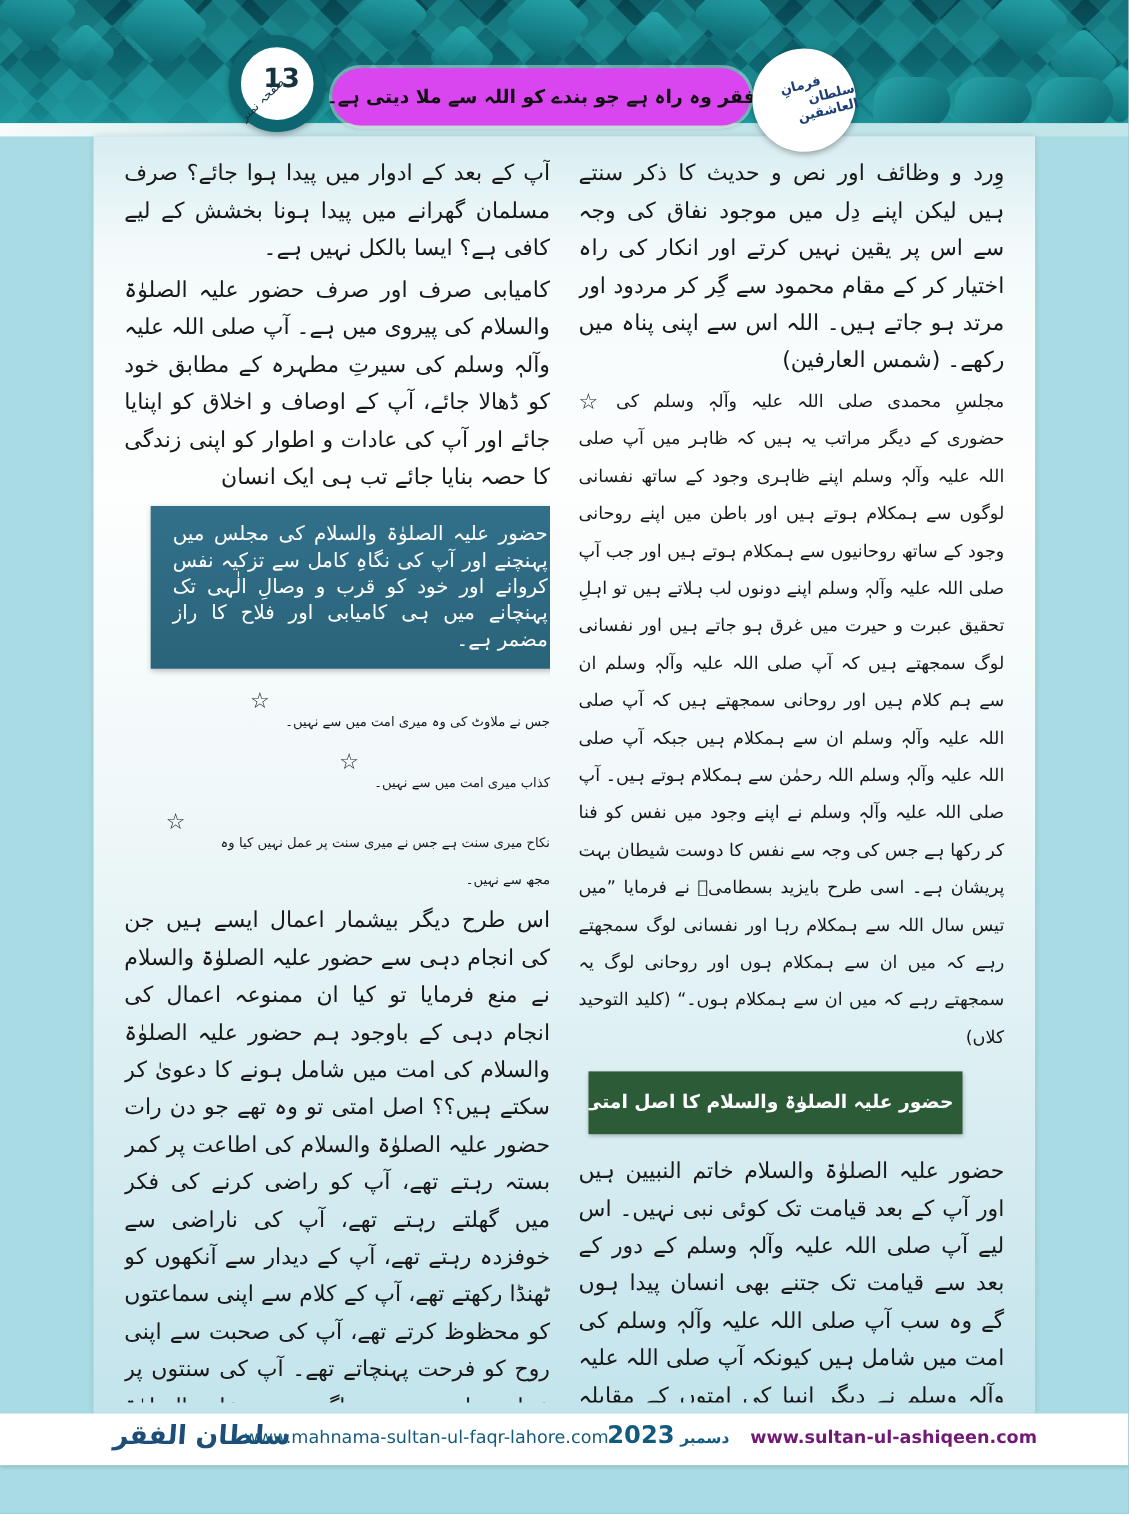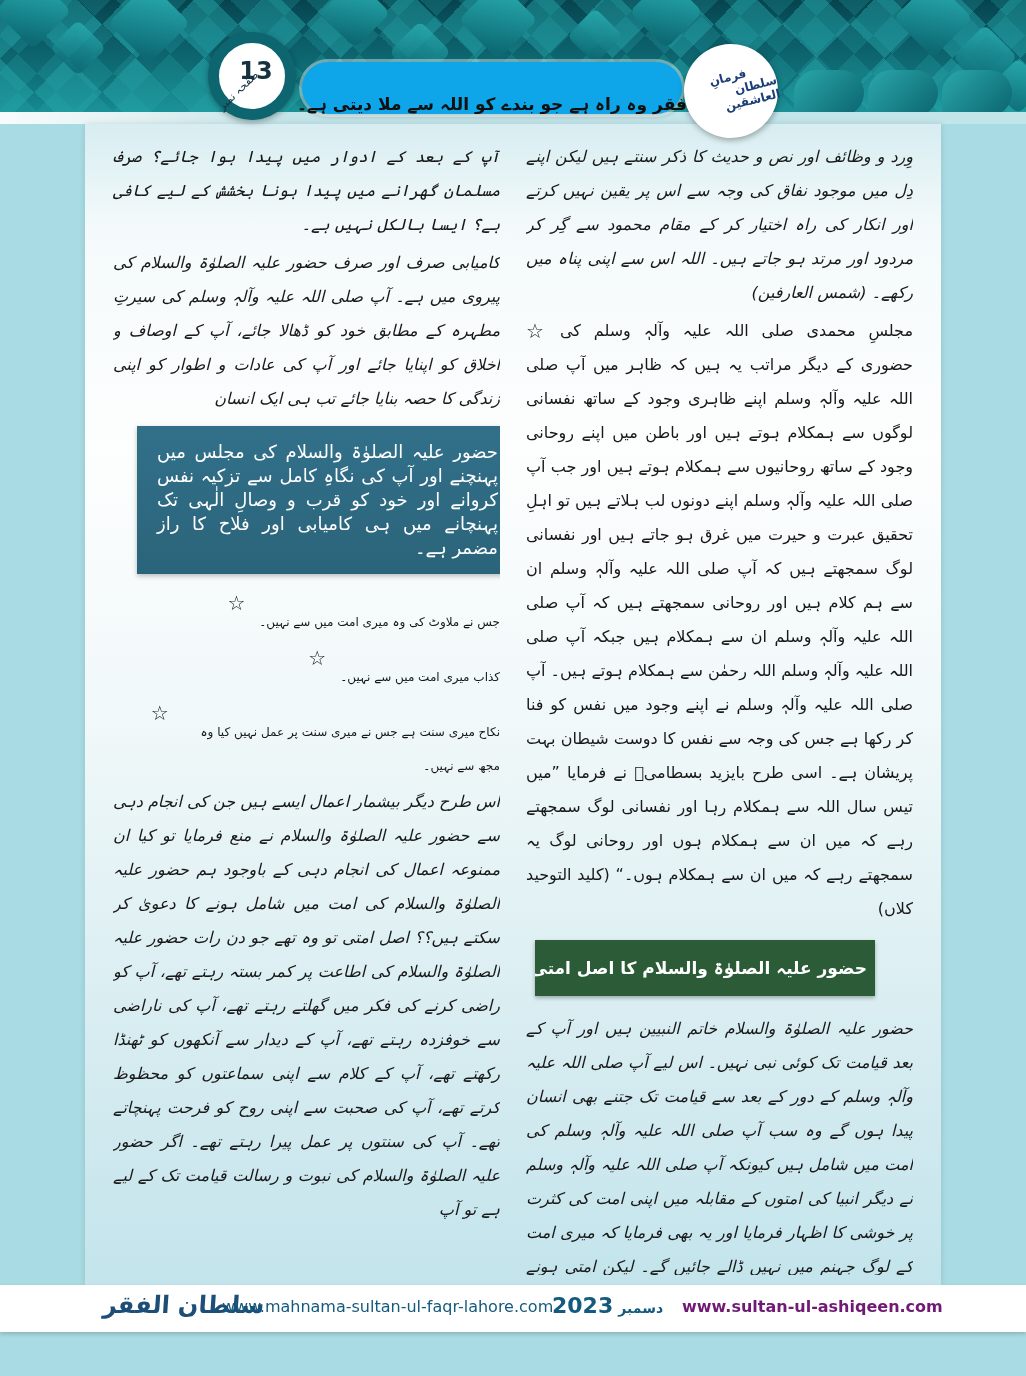--- a/index.html
+++ b/index.html
@@ -24,45 +24,45 @@
 
   .pageno { position:absolute; left:208px; top:32px; width:88px; height:88px; border-radius:50%;
             background:#ffffff; border:11px solid #0d6570;
             box-shadow:0 2px 6px rgba(0,0,0,.35); z-index:5; }
   .pageno .num { position:absolute; left:50%; top:45%; transform:translate(-38%,-58%);
                  font-size:24px; font-weight:bold; color:#16323f; }
   .pageno .lbl { position:absolute; left:-6px; bottom:12px; transform:rotate(-44deg);
                  font-size:11px; color:#16323f; direction:rtl; white-space:nowrap; }
 
   .title-pill { position:absolute; left:302px; top:62px; width:380px; height:52px; z-index:4;
-                background:#0ea5e9; border-radius:26px;
+                background:#d946ef; border-radius:26px;
                 box-shadow:0 0 0 3px rgba(255,255,255,.4), 0 2px 5px rgba(0,0,0,.3);
-                display:flex; align-items:flex-end; justify-content:center; }
+                display:flex; align-items:center; justify-content:center; }
   .title-pill .txt { direction:rtl; font-size:17px; font-weight:bold; color:#101010; white-space:nowrap; }
 
   .badge { position:absolute; left:684px; top:44px; width:94px; height:94px; border-radius:50%;
            background:#ffffff; z-index:5; box-shadow:0 2px 6px rgba(0,0,0,.35);
            display:flex; flex-direction:column; align-items:center; justify-content:center;
            transform:rotate(-14deg); color:#1c3f77; }
   .badge .l1 { font-size:12px; direction:rtl; font-weight:bold; }
   .badge .l2 { font-size:12px; direction:rtl; font-weight:bold; }
 
   .strip { position:absolute; left:0; top:112px; width:1026px; height:12px;
            background:linear-gradient(90deg,#f7fbfb 0%, #e2f1f2 14%, #c2e5ea 28%, #c2e5ea 100%); }
 
   
   .content { position:absolute; left:85px; top:124px; width:856px; height:1161px;
              background:linear-gradient(180deg,#d7edf1 0%, #f4fafb 9%, #fdfefe 28%, #f0f8f9 52%, #d4ebf0 82%, #c3e4ec 100%);
              box-shadow:0 0 6px rgba(0,0,0,.12); }
   .cols { position:absolute; left:28px; right:28px; top:16px; bottom:10px;
           display:flex; direction:rtl; gap:26px; }
   .col { flex:1 1 0; overflow:hidden; direction:rtl; }
 
-  .para { direction:rtl; text-align:justify; font-size:16px; line-height:34px; color:#181818;
-          margin-bottom:4px;font-style:italic; }
+  .para { direction:rtl; text-align:justify; font-size:20px; line-height:34px; color:#181818;
+          margin-bottom:4px; }
 
   .star-para { position:relative; direction:rtl; text-align:justify; font-size:16px; line-height:34px;
                color:#181818; margin-bottom:6px; }
   .star-float { float:left; width:34px; text-align:left; font-size:20px; color:#222; }
 
   .quote-box { background:linear-gradient(180deg,#32708a 0%, #2a647a 100%);
                color:#ffffff; direction:rtl; text-align:justify;
                font-size:18px; line-height:24px; padding:14px 20px;
                margin:10px -18px 12px 24px; box-shadow:0 2px 5px rgba(0,0,0,.25); }
 

